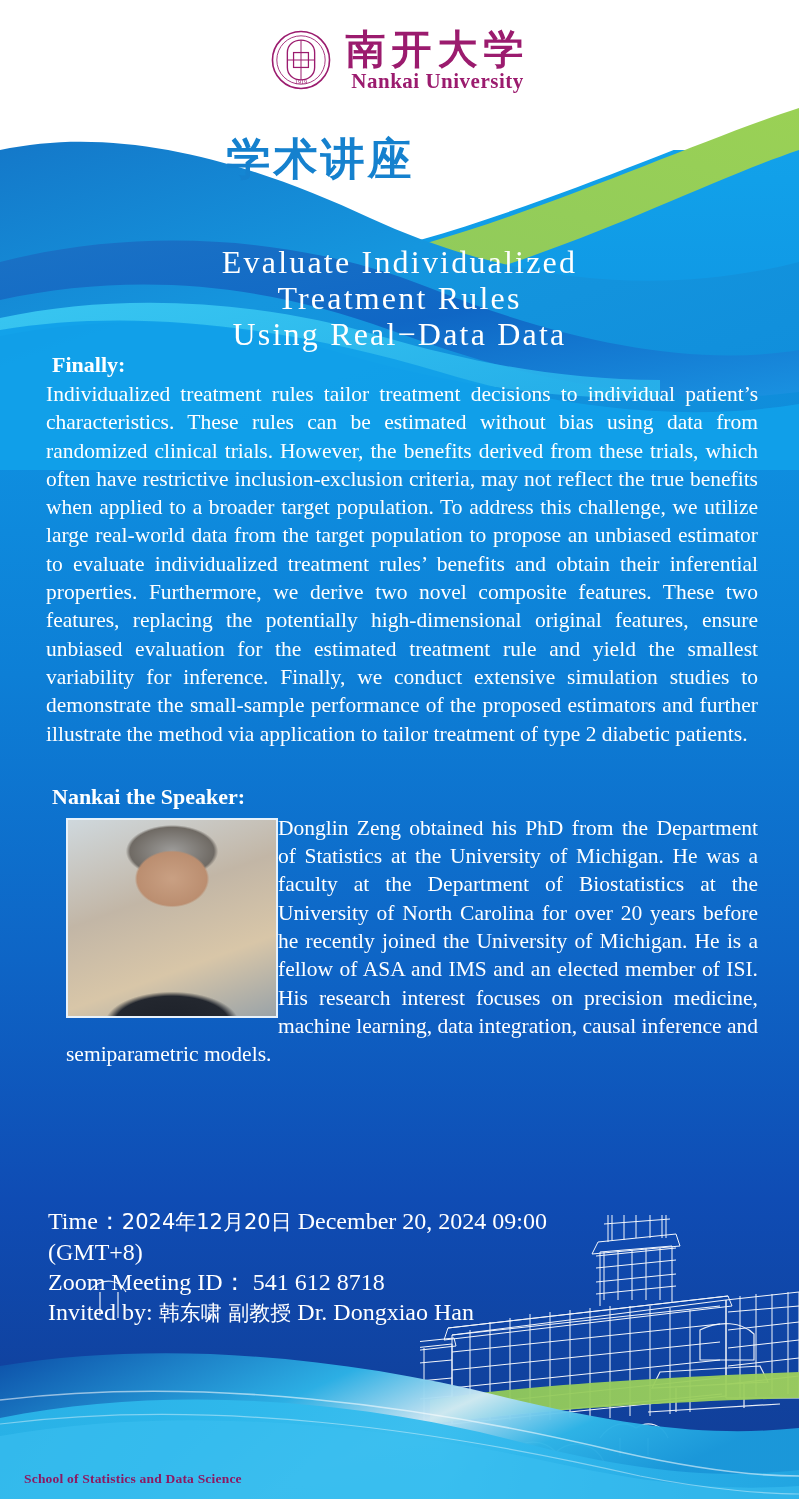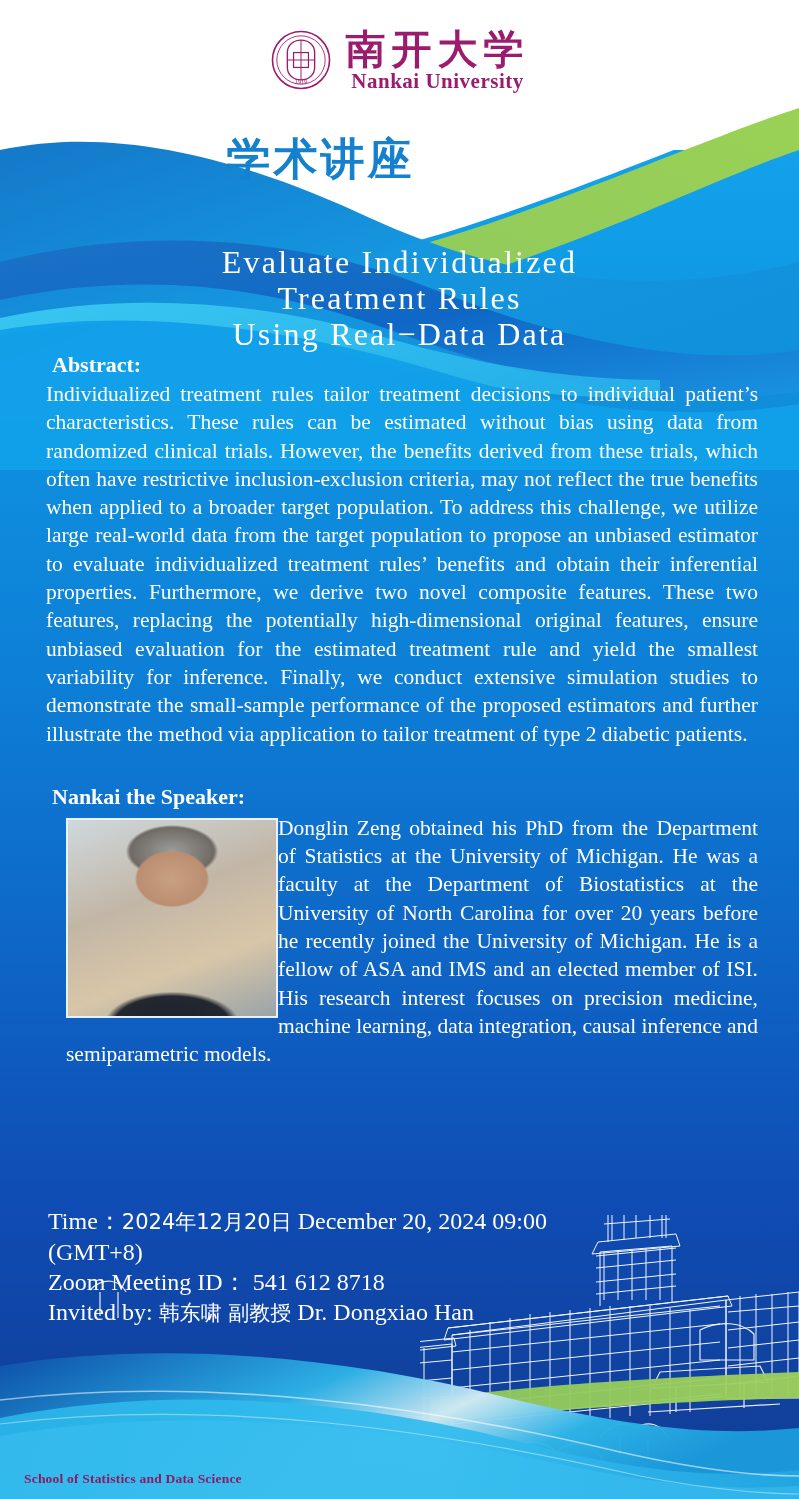--- a/index.html
+++ b/index.html
@@ -240,21 +240,21 @@
   <div class="lecture-badge">学术讲座</div>
 
   <div class="talk-title">
     <div>Evaluate Individualized</div>
     <div>Treatment Rules</div>
     <div>Using Real−Data Data</div>
   </div>
 
   <div class="content">
 
-    <div class="sec-head">Abstract:</div>
+    <div class="sec-head">Finally:</div>
     <p class="abstract-body">Individualized treatment rules tailor treatment decisions to individual patient’s characteristics. These rules can be estimated without bias using data from randomized clinical trials. However, the benefits derived  from these trials, which often have restrictive inclusion-exclusion criteria, may not reflect the true benefits when applied to a broader target population. To address this challenge, we utilize large real-world data from the target population to propose an unbiased estimator to evaluate individualized treatment rules’ benefits and obtain their inferential properties. Furthermore, we derive two novel composite features. These two features, replacing the potentially high-dimensional original features, ensure unbiased evaluation for the estimated treatment rule and yield the smallest variability for inference. Finally, we conduct extensive simulation studies to demonstrate the small-sample performance of the proposed estimators and further illustrate the method via application to tailor treatment of type 2 diabetic patients.</p>
 
     <div class="speaker-block">
       <div class="sec-head">Nankai the Speaker:</div>
       <div class="speaker-flow">
         <div class="portrait"></div>
         <p class="speaker-text">Donglin Zeng obtained his PhD from the Department of Statistics at the University of Michigan. He was a faculty at the Department of Biostatistics at the University of North Carolina for over 20 years before he recently joined the University of Michigan. He is a fellow of ASA and IMS and an elected member of ISI. His research interest focuses on precision medicine, machine learning, data integration, causal inference and semiparametric models.</p>
       </div>
     </div>
   </div>

